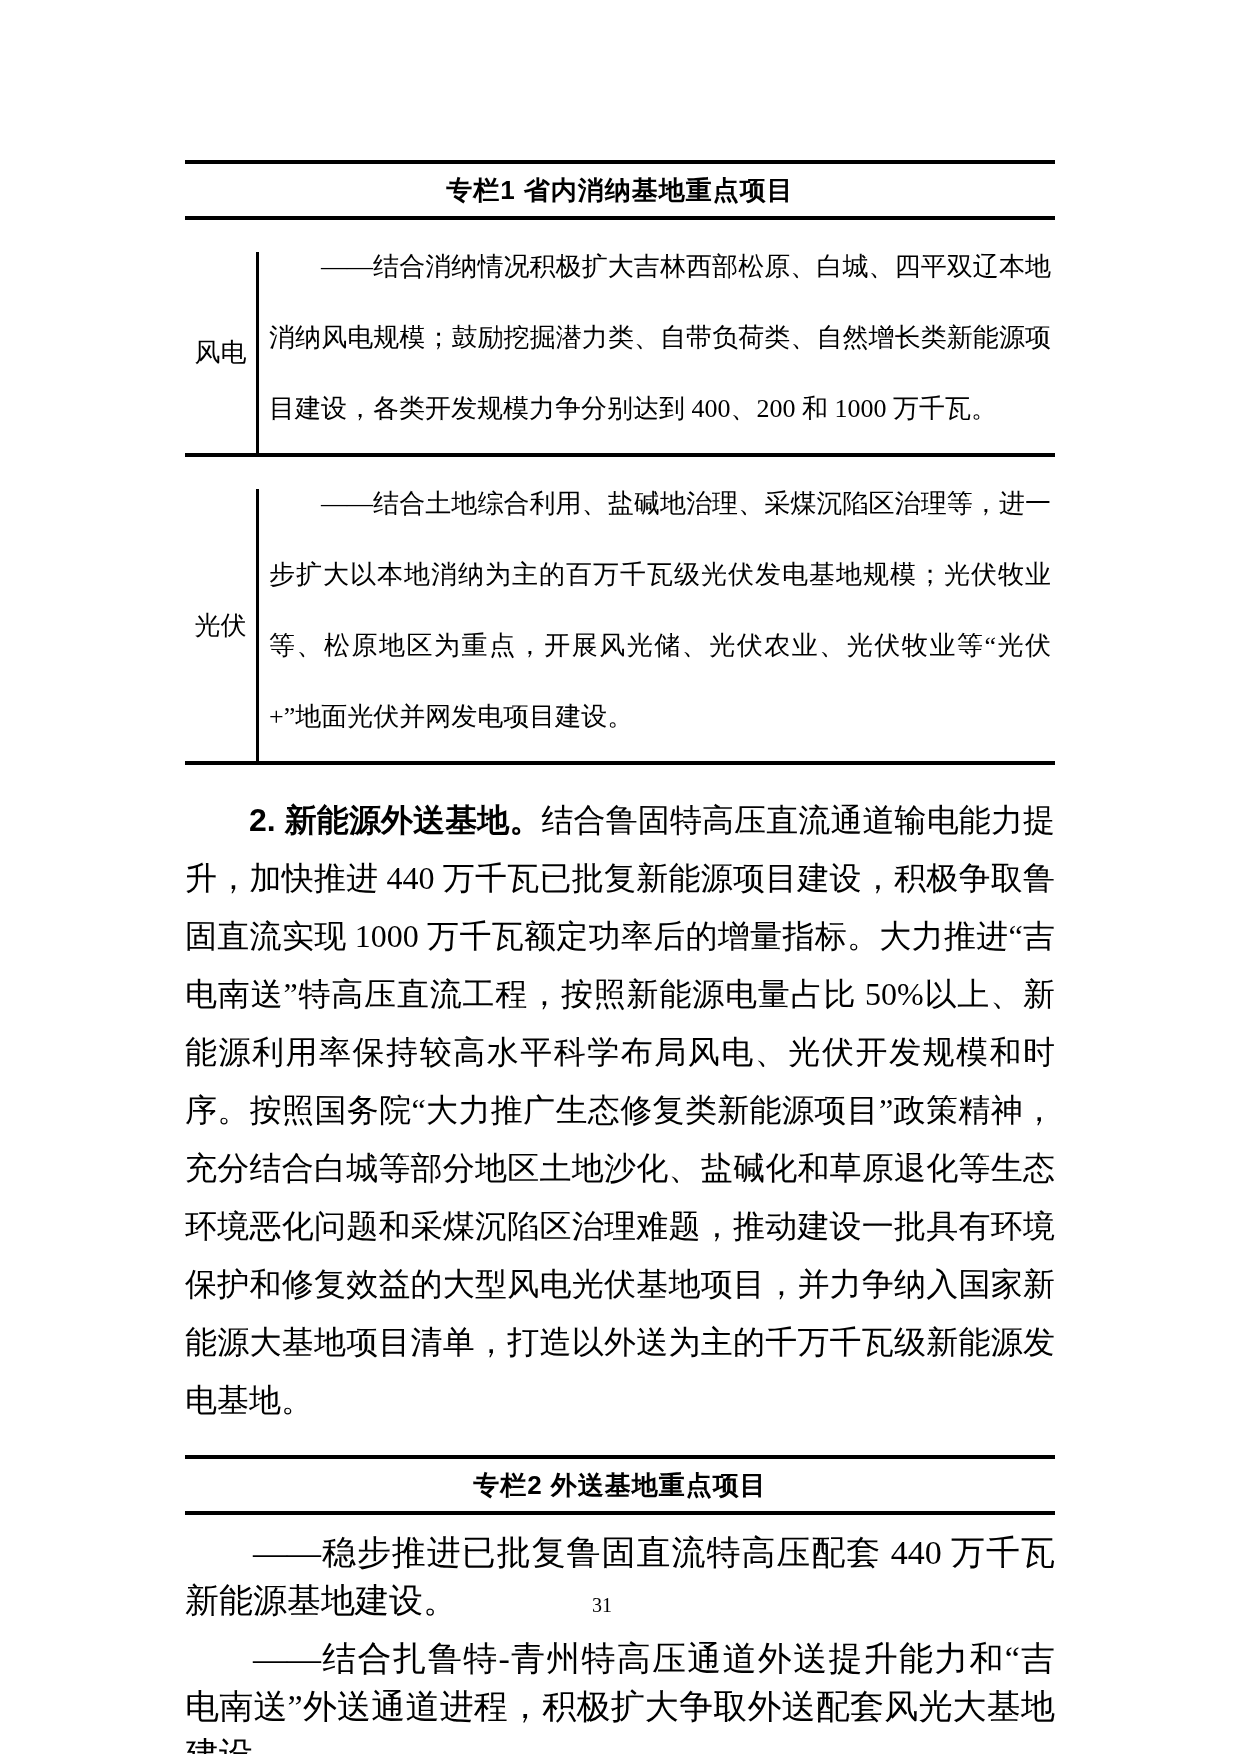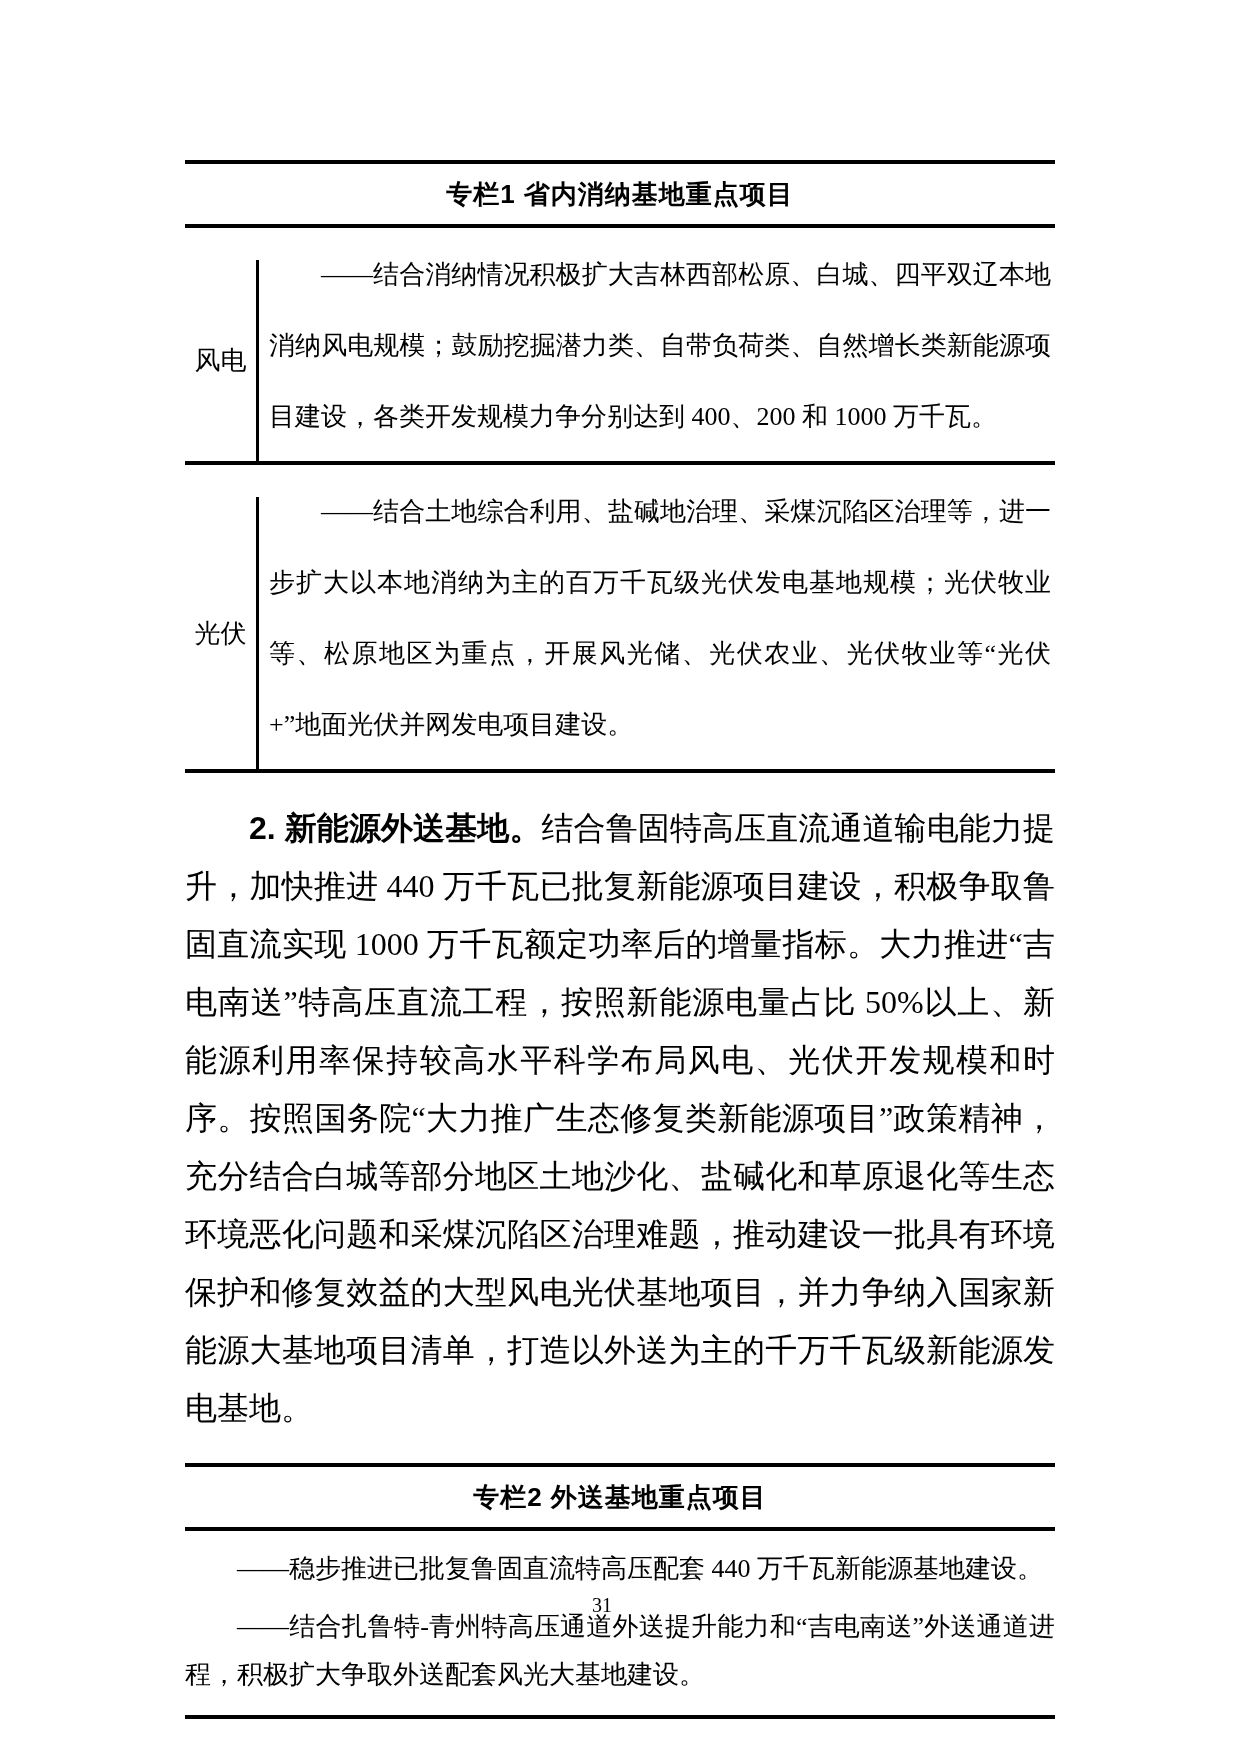--- a/index.html
+++ b/index.html
@@ -20,21 +20,21 @@
     top: 160px;
     width: 870px;
   }
 
   
   .callout-box {
     border-top: 4px solid #000;
     border-bottom: 4px solid #000;
   }
   .box-title {
-    height: 64px;
+    height: 56px;
     display: flex;
     align-items: center;
     justify-content: center;
     font-family: "Liberation Sans", "DejaVu Sans", sans-serif;
     font-weight: bold;
     font-size: 26px;
     letter-spacing: 1px;
     border-bottom: 4px solid #000;
   }
   .box-row {
@@ -70,21 +70,21 @@
   }
   .body-para b {
     font-weight: bold;
     font-family: Liberation Sans, sans-serif;
   }
 
   
   .box2 { margin-top: 26px; }
   .box2-body { padding: 4px 0 16px; }
   .box2-item {
-    font-size: 26px;
+    font-size: 34px;
     line-height: 48px;
     text-align: justify;
     text-indent: 2em;
     margin-top: 10px;
   }
   .para3 { margin-top: 18px; }
 
   .page-number {
     position: absolute;
     top: 1594px;

